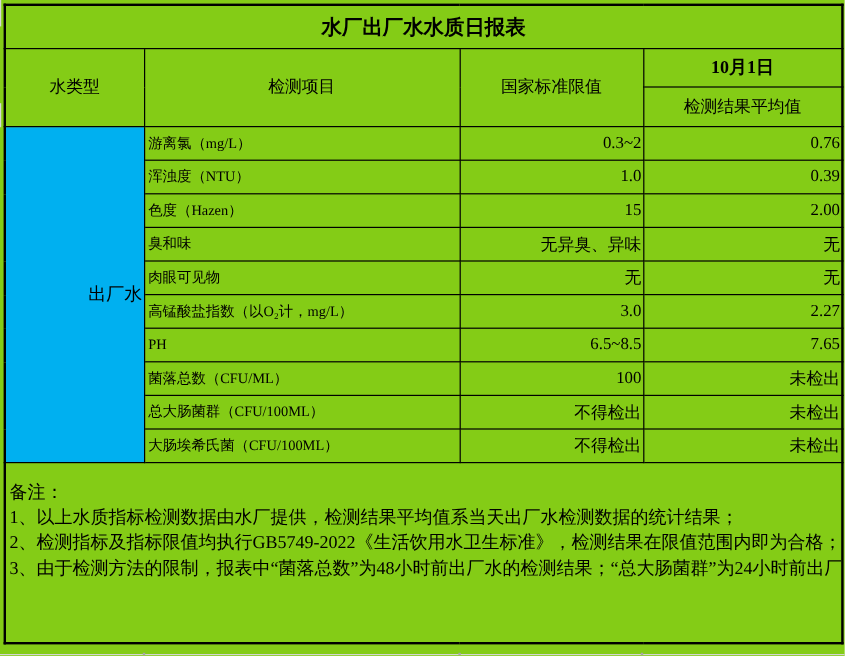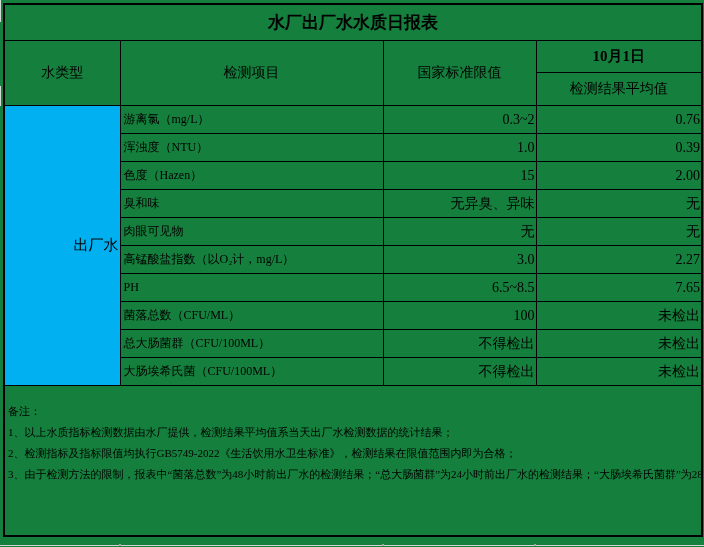--- a/index.html
+++ b/index.html
@@ -1,20 +1,20 @@
 <!DOCTYPE html>
 <html><head>
 <meta charset="utf-8">
 <style>
   html, body { margin: 0; padding: 0; background: #ffffff; }
   .canvas {
     position: relative;
     width: 704px;
     height: 547px;
-    background: #15803d;
+    background: #84cc16;
     color: #000000;
     font-family: "Liberation Serif", "DejaVu Serif", serif;
     overflow: hidden;
   }
   table.report {
     position: absolute;
     left: 3px;
     top: 3px;
     width: 698px;
     border-collapse: collapse;
@@ -62,21 +62,21 @@
   td.val-cell {
     font-size: 14px;
     text-align: right;
     vertical-align: middle;
   }
   tr.notes-row { height: 150px; }
   td.notes-cell {
     vertical-align: top;
     padding: 15px 6px 0 3px;
     white-space: normal;
-    font-size: 11px;
+    font-size: 15px;
     line-height: 21px;
   }
   td.notes-cell div { margin: 0; }
   
   .grid-bottom {
     position: absolute;
     left: 0; top: 545px;
     width: 704px; height: 1px;
     background: #d4d4d4;
   }

